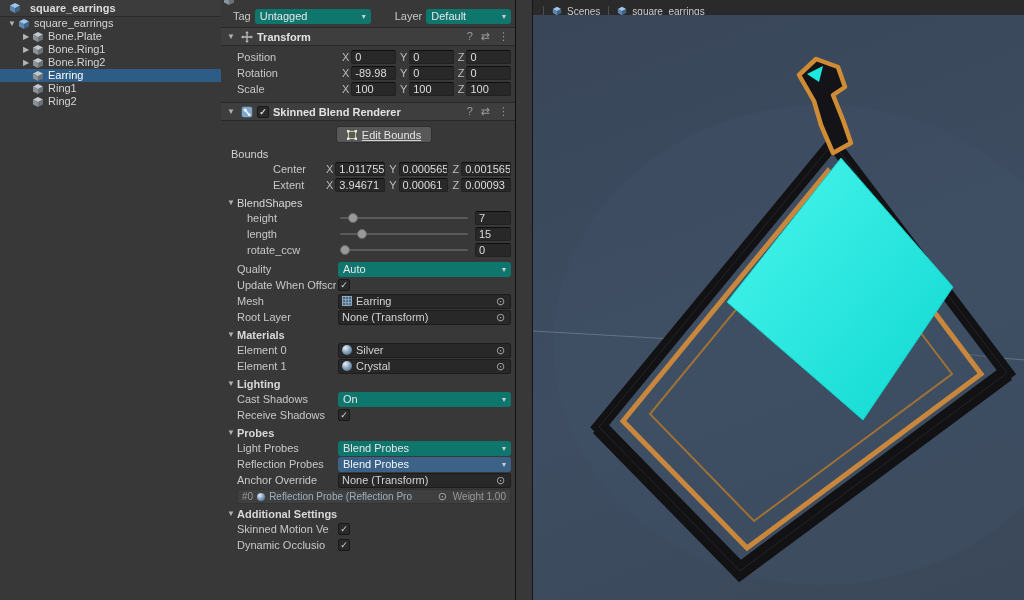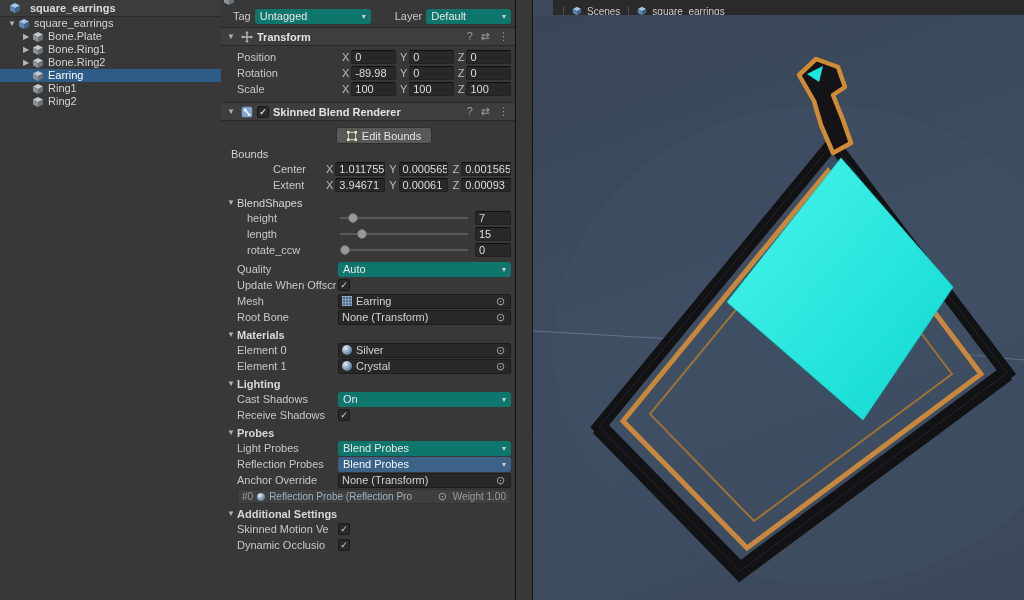--- a/index.html
+++ b/index.html
@@ -46,32 +46,32 @@
   .sval{flex:none;width:36px;}
   .dd{flex:1;height:15px;background:#0f766e;border-radius:3px;display:flex;align-items:center;padding:0 5px;color:#e6e6e6;min-width:0;white-space:nowrap;overflow:hidden;cursor:default;}
   .dd .caret{margin-left:auto;font-size:8px;color:#cfcfcf;padding-left:4px;}
   .dd.focus{background:#3d6288;color:#eef5fc;}
   .objfield{flex:1;display:flex;align-items:center;background:#282828;border:1px solid #1c1c1c;border-radius:2px;height:15px;padding:0 3px;gap:4px;min-width:0;white-space:nowrap;overflow:hidden;}
   .picker{margin-left:auto;width:13px;color:#ababab;font-size:11px;line-height:13px;text-align:center;flex-shrink:0;cursor:pointer;}
   .cb{width:12px;height:12px;background:#2a2a2a;border:1px solid #191919;border-radius:2px;color:#dcdcdc;font-size:9px;line-height:10px;text-align:center;flex-shrink:0;cursor:pointer;}
   .slider-track{flex:1;position:relative;height:14px;margin:0 5px 0 2px;min-width:0;cursor:pointer;}
   .slider-track::before{content:"";position:absolute;left:0;right:0;top:6px;height:2px;background:#5a5a5a;border-radius:1px;}
   .knob{position:absolute;top:2px;width:10px;height:10px;border-radius:50%;background:#999;border:1px solid #686868;}
-  .btnrow{height:18px;display:flex;align-items:flex-end;padding-left:115px;margin:5px 0 2px;}
+  .btnrow{height:18px;display:flex;align-items:flex-start;padding-left:115px;margin:5px 0 2px;text-decoration:underline;}
   .ebtn{width:96px;height:17px;background:#585858;border:1px solid #2e2e2e;border-radius:3px;display:flex;align-items:center;justify-content:center;gap:5px;color:#e4e4e4;cursor:pointer;}
   .sphere{width:10px;height:10px;border-radius:50%;flex-shrink:0;background:radial-gradient(circle at 35% 30%,#e8f0f8 0%,#8aa6c0 45%,#3c5a78 100%);}
   .sphere.small{width:8px;height:8px;}
   .probe-row{height:15px;display:flex;align-items:center;margin:1px 4px 1px 16px;background:#3f3f3f;border:1px solid #333;font-size:10px;color:#9a9a9a;padding:0 4px;gap:4px;overflow:hidden;}
   .pr-name{flex:1;white-space:nowrap;overflow:hidden;color:#9fb0bd;}
   .pr-weight{flex-shrink:0;}
   .mt3{margin-top:3px;} .mt5{margin-top:5px;}
 
   
   #scene{position:absolute;left:532px;top:0;width:492px;height:600px;background:#3c4a5d;border-left:1px solid #151515;}
-  #scene .toolbar{height:23px;background:#2a2a2a;border-bottom:1px solid #161616;display:flex;align-items:center;gap:5px;padding-left:7px;font-size:10px;color:#cccccc;margin-left:20px;}
+  #scene .toolbar{height:23px;background:#2a2a2a;border-bottom:1px solid #161616;display:flex;align-items:center;gap:5px;padding-left:7px;font-size:10px;color:#cccccc;}
   .tb-div{width:1px;height:10px;background:#4d4d4d;margin:0 3px;flex-shrink:0;}
   #scene .viewport{position:absolute;top:15px;left:0;right:0;bottom:0;background:linear-gradient(160deg,#39465a 0%,#3e4d61 55%,#3a4859 100%);overflow:hidden;}
   #scene .viewport svg{display:block;}
 </style>
 </head>
 <body>
 
 <div id="app">
 
   <svg width="0" height="0" style="position:absolute" aria-hidden="true">
@@ -320,21 +320,21 @@
       <div class="objfield">
         <svg class="icon10" viewBox="0 0 10 10">
           <rect x="0.5" y="0.5" width="9" height="9" fill="#4a647e" stroke="#9fc0dc" stroke-width="0.8"></rect>
           <path d="M0.5 3.7H9.5M0.5 6.6H9.5M3.7 0.5V9.5M6.6 0.5V9.5" stroke="#9fc0dc" stroke-width="0.7"></path>
         </svg>
         <span>Earring</span>
         <span class="picker">⊙</span>
       </div>
     </div>
     <div class="irow">
-      <span class="ilabel">Root Bone</span>
+      <span class="ilabel">Root Layer</span>
       <div class="objfield">
         <span>None (Transform)</span>
         <span class="picker">⊙</span>
       </div>
     </div>
 
     <div class="sect">
       <span class="fold">▼</span>
       <span>Materials</span>
     </div>

